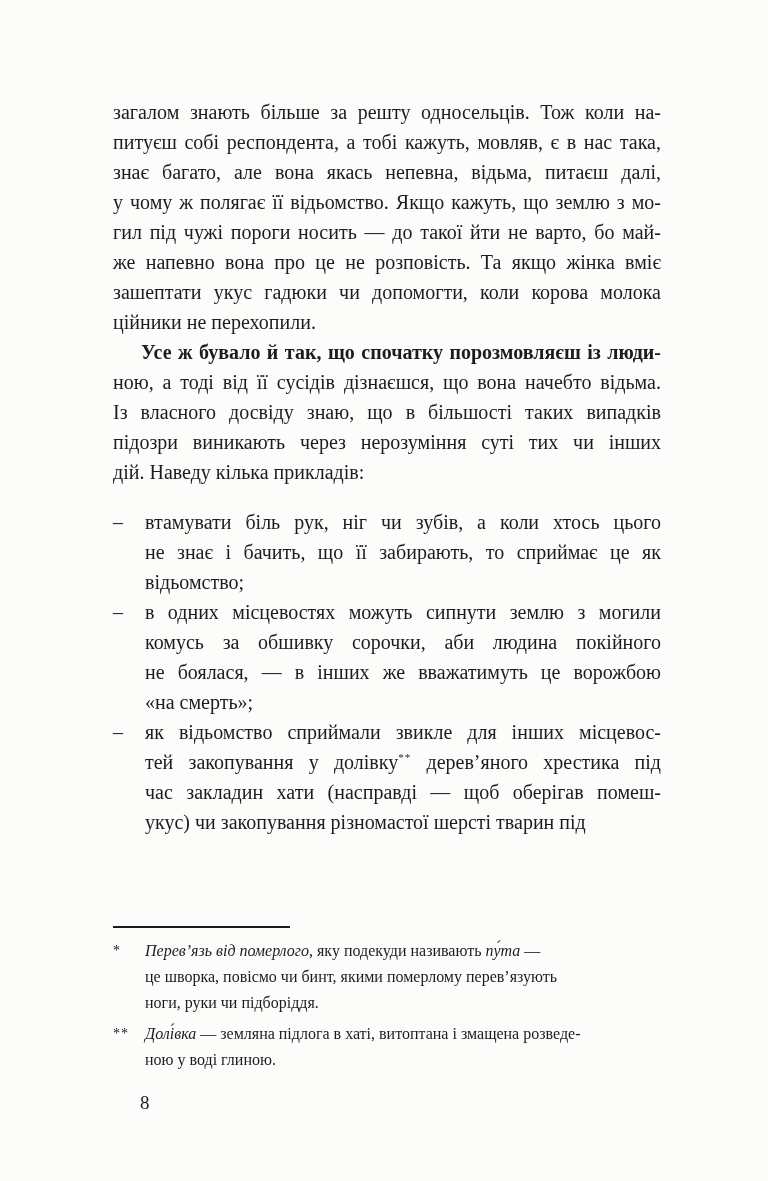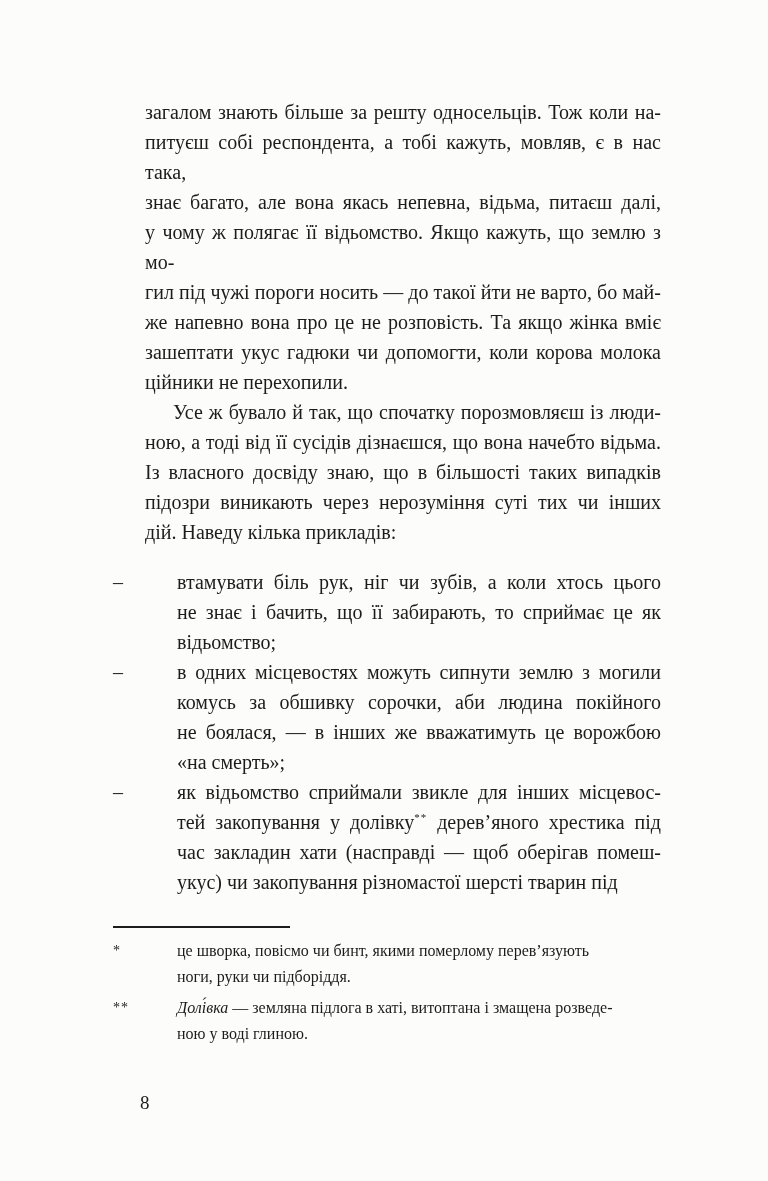--- a/index.html
+++ b/index.html
@@ -22,28 +22,28 @@
   .body-text {
     position: absolute;
     top: 97px;
     left: 113px;
     width: 548px;
     font-size: 20px;
     line-height: 30px;
   }
   .line {
     white-space: normal;
-    margin-left: 32px;
   }
   .just {
     text-align: justify;
     text-align-last: justify;
   }
   .para.indent .line:first-child {
     padding-left: 28px;
+    font-weight: bold;
   }
   .example-list {
     margin-top: 20px;
   }
   .list-item {
     position: relative;
     padding-left: 32px;
   }
   .list-dash {
     position: absolute;
@@ -141,20 +141,21 @@
           <div class="line"><span>укус) чи закопування різномастої шерсті тварин під</span></div>
         </div>
       </div>
   </div>
 
   <div class="footnotes">
     <hr class="footnote-separator">
     <div id="footnote-items">
         <div class="footnote">
           <span class="footnote-marker">*</span>
+          <div class="line"><span class="it">Перев’язь від померлого</span><span>, яку подекуди називають </span><span class="it">пу́та</span><span> —</span></div>
           <div class="line"><span>це шворка, повісмо чи бинт, якими померлому перев’язують</span></div>
           <div class="line"><span>ноги, руки чи підборіддя.</span></div>
         </div>
         <div class="footnote">
           <span class="footnote-marker">**</span>
           <div class="line"><span class="it">Долі́вка</span><span> — земляна підлога в хаті, витоптана і змащена розведе-</span></div>
           <div class="line"><span>ною у воді глиною.</span></div>
         </div>
       </div>
   </div>

